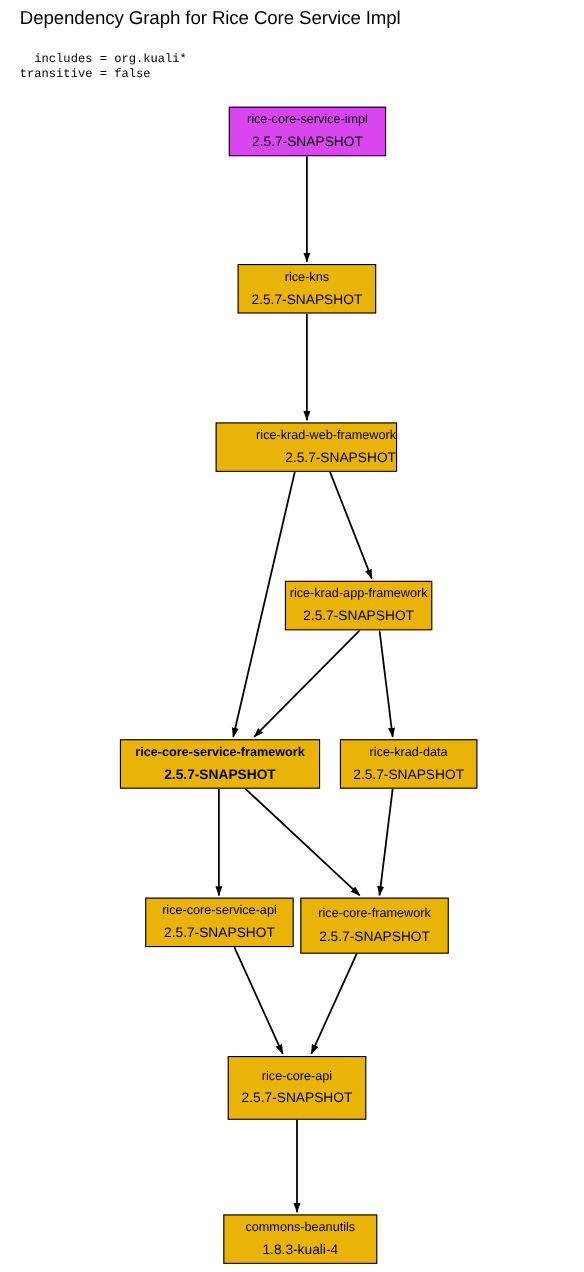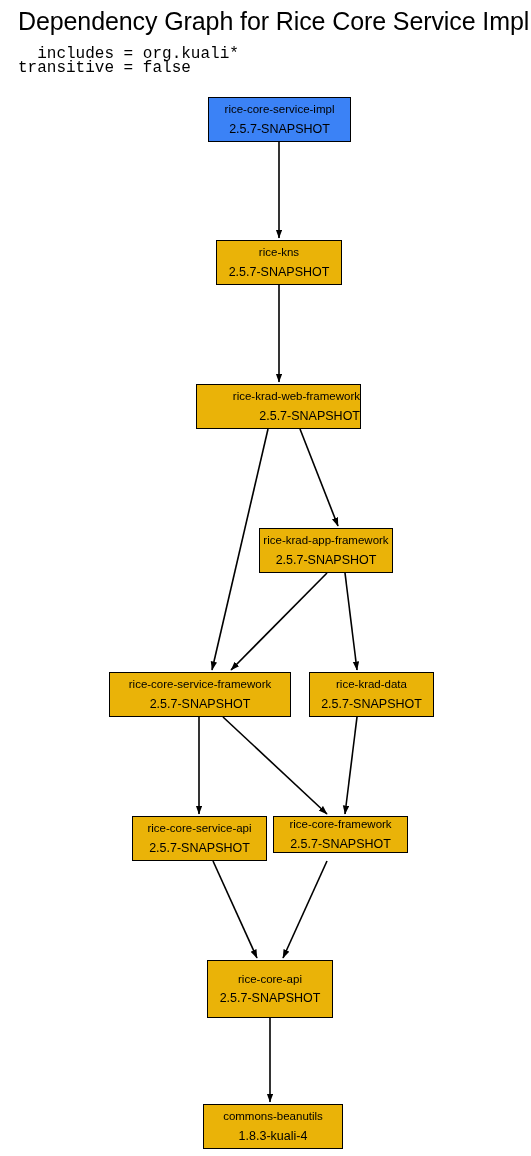--- a/index.html
+++ b/index.html
@@ -18,32 +18,32 @@
     position: absolute;
     left: 0; top: 0;
     width: 531px;
     height: 1156px;
   }
   .title {
     position: absolute;
     left: 18px;
     top: 7px;
     font-family: "Liberation Sans", sans-serif;
-    font-size: 25px;
+    font-size: 17px;
     font-weight: normal;
     color: #000000;
     white-space: nowrap;
     letter-spacing: -0.1px;
   }
   .subtitle {
     position: absolute;
     left: 18px;
     top: 48px;
     font-family: "Liberation Mono", monospace;
-    font-size: 16px;
+    font-size: 11px;
     line-height: 13.5px;
     color: #000000;
     white-space: pre;
   }
   svg.edges {
     position: absolute;
     left: 0; top: 0;
     width: 531px;
     height: 1156px;
     pointer-events: none;
@@ -54,21 +54,21 @@
     border: 1.4px solid #000000;
     background: #eab308;
     display: flex;
     flex-direction: column;
     align-items: center;
     justify-content: center;
     color: #000000;
     line-height: 1.0;
   }
   .node.root {
-    background: #3b82f6;
+    background: #d946ef;
   }
   .node .nm {
     font-family: "Liberation Sans", sans-serif;
     font-size: 11.5px;
     white-space: nowrap;
     margin-bottom: 7px;
   }
   .node .ver {
     font-family: "Liberation Sans", sans-serif;
     font-size: 12.5px;
@@ -131,36 +131,36 @@
   <div class="node" style="left:196px; top:384px; width:165px; height:45px;align-items:flex-end;">
     <div class="nm">rice-krad-web-framework</div>
     <div class="ver">2.5.7-SNAPSHOT</div>
   </div>
 
   <div class="node" style="left:259px; top:528px; width:134px; height:45px;">
     <div class="nm">rice-krad-app-framework</div>
     <div class="ver">2.5.7-SNAPSHOT</div>
   </div>
 
-  <div class="node" style="left:109px; top:672px; width:182px; height:45px;">
+  <div class="node" style="left:109px; top:672px; width:182px; height:45px;font-weight:bold;">
     <div class="nm">rice-core-service-framework</div>
     <div class="ver">2.5.7-SNAPSHOT</div>
   </div>
 
   <div class="node" style="left:309px; top:672px; width:125px; height:45px;">
     <div class="nm">rice-krad-data</div>
     <div class="ver">2.5.7-SNAPSHOT</div>
   </div>
 
   <div class="node" style="left:132px; top:816px; width:135px; height:45px;text-align:right;">
     <div class="nm">rice-core-service-api</div>
     <div class="ver">2.5.7-SNAPSHOT</div>
   </div>
 
-  <div class="node" style="left:273px; top:816px; width:135px; height:37px;">
+  <div class="node" style="left:273px; top:816px; width:135px; height:51px;">
     <div class="nm">rice-core-framework</div>
     <div class="ver">2.5.7-SNAPSHOT</div>
   </div>
 
   <div class="node" style="left:207px; top:960px; width:126px; height:58px;">
     <div class="nm">rice-core-api</div>
     <div class="ver">2.5.7-SNAPSHOT</div>
   </div>
 
   <div class="node" style="left:203px; top:1104px; width:140px; height:45px;">

